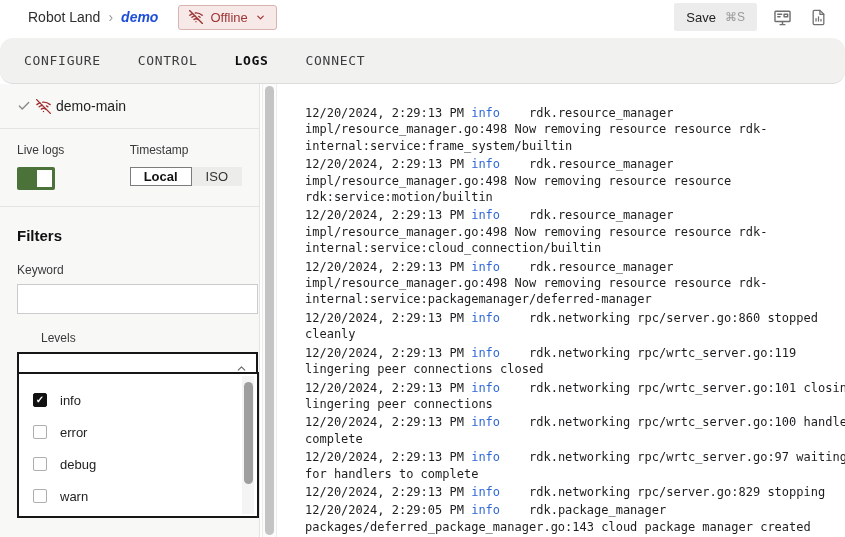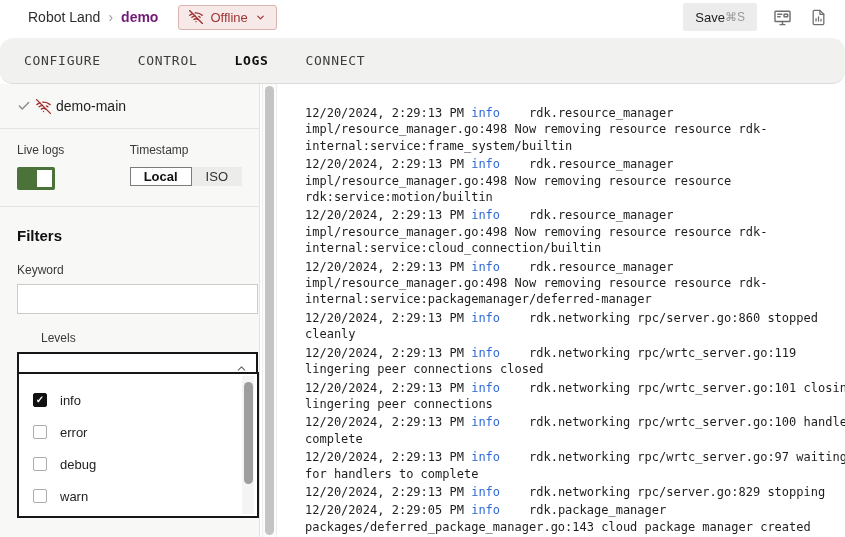--- a/index.html
+++ b/index.html
@@ -3,27 +3,27 @@
 <meta charset="utf-8">
 <style>
   * { margin:0; padding:0; box-sizing:border-box; }
   html,body { width:845px; height:537px; overflow:hidden; background:#fff;
     font-family:"Liberation Sans", sans-serif; color:#222; }
 
   
   .topbar { height:38px; display:flex; align-items:center; padding:0 16px 4px 28px; background:#fff; }
   .crumb-org { font-size:14px; color:#2e2e2e; }
   .crumb-sep { font-size:14px; color:#9a9a9a; margin:0 8px; }
-  .crumb-machine { font-size:14px; font-weight:700; color:#701a75; }
+  .crumb-machine { font-size:14px; font-weight:700; color:#1d4ed8;font-style:italic; }
   .status-badge { margin-left:20px; display:flex; align-items:center; gap:7px;
     height:25px; padding:0 10px; background:#f7e9e8; border:1px solid #d9b3b0;
     border-radius:3px; color:#9e3434; cursor:pointer; }
   .status-badge .label { font-size:13px; }
   .topbar-right { margin-left:auto; display:flex; align-items:center; gap:14px; }
-  .save-btn { height:28px; display:flex; align-items:center; padding:0 12px;
+  .save-btn { height:28px; display:flex; align-items:center; gap:9px; padding:0 12px;
     background:#ececec; border:none; border-radius:2px; cursor:pointer; }
   .save-btn .save-label { font-size:13px; color:#222; }
   .save-btn .save-shortcut { font-size:12px; color:#9a9a9a; }
   .icon-btn { background:none; border:none; cursor:pointer; display:flex; align-items:center; padding:2px; }
 
   
   .tabbar { height:46px; background:#f1f1f0; border-bottom:1px solid #dcdcdc;
     display:flex; align-items:center; gap:37px; padding-left:24px;border-radius:13px; }
   .tab { font-family:"DejaVu Sans Mono", monospace; font-size:13px; letter-spacing:0.7px;
     color:#3c3c3c; cursor:pointer; }

